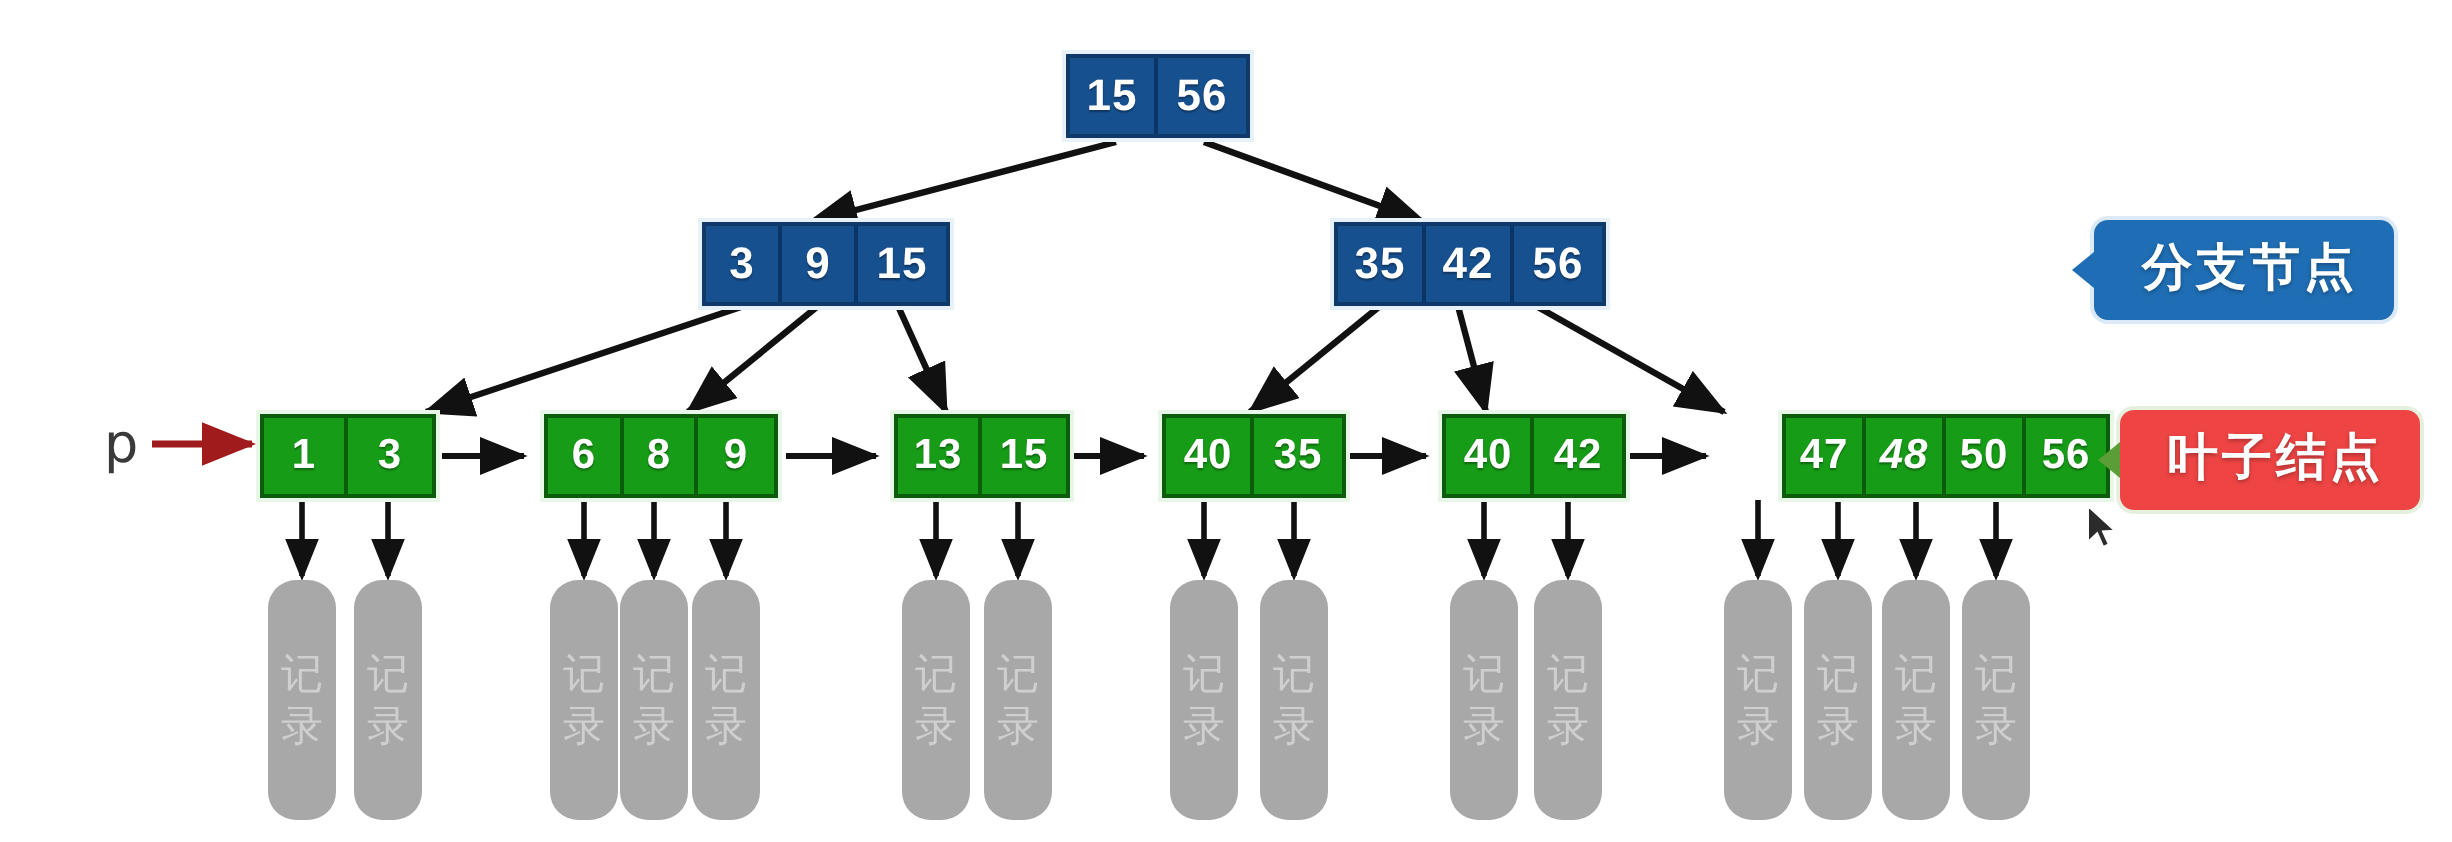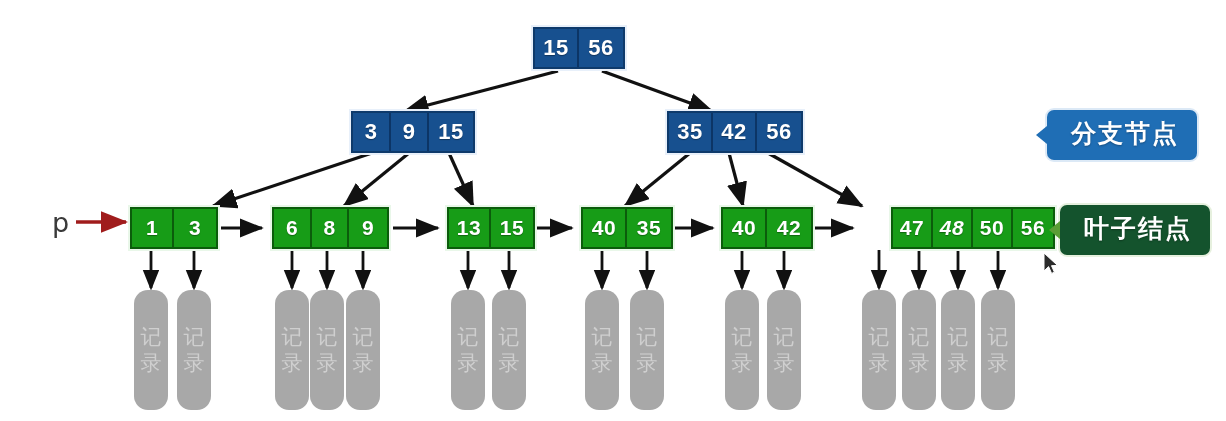--- a/index.html
+++ b/index.html
@@ -118,21 +118,21 @@
     margin-top: -9px;
     border-style: solid;
     border-width: 9px 11px 9px 0;
   }
   .callout.blue {
     background: #1f6eb5;
     box-shadow: 0 0 0 2px #dce9f6;
   }
   .callout.blue::before { border-color: transparent #1f6eb5 transparent transparent; }
   .callout.green {
-    background: #14532d;
+    background: #ef4444;
     box-shadow: 0 0 0 2px #e6f0de;
   }
   .callout.green::before { border-color: transparent #5a9e35 transparent transparent; }
 
   
   .p-label {
     position: absolute;
     left: 52px;
     top: 207px;
     font-size: 27px;

